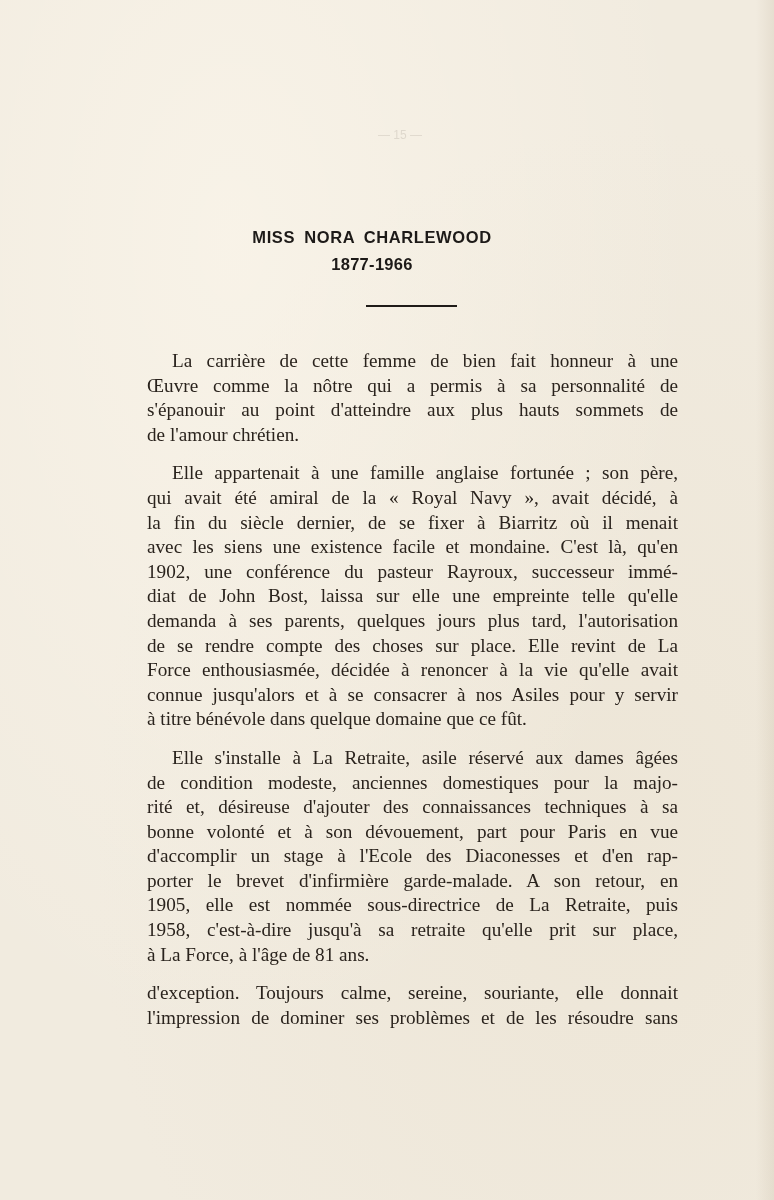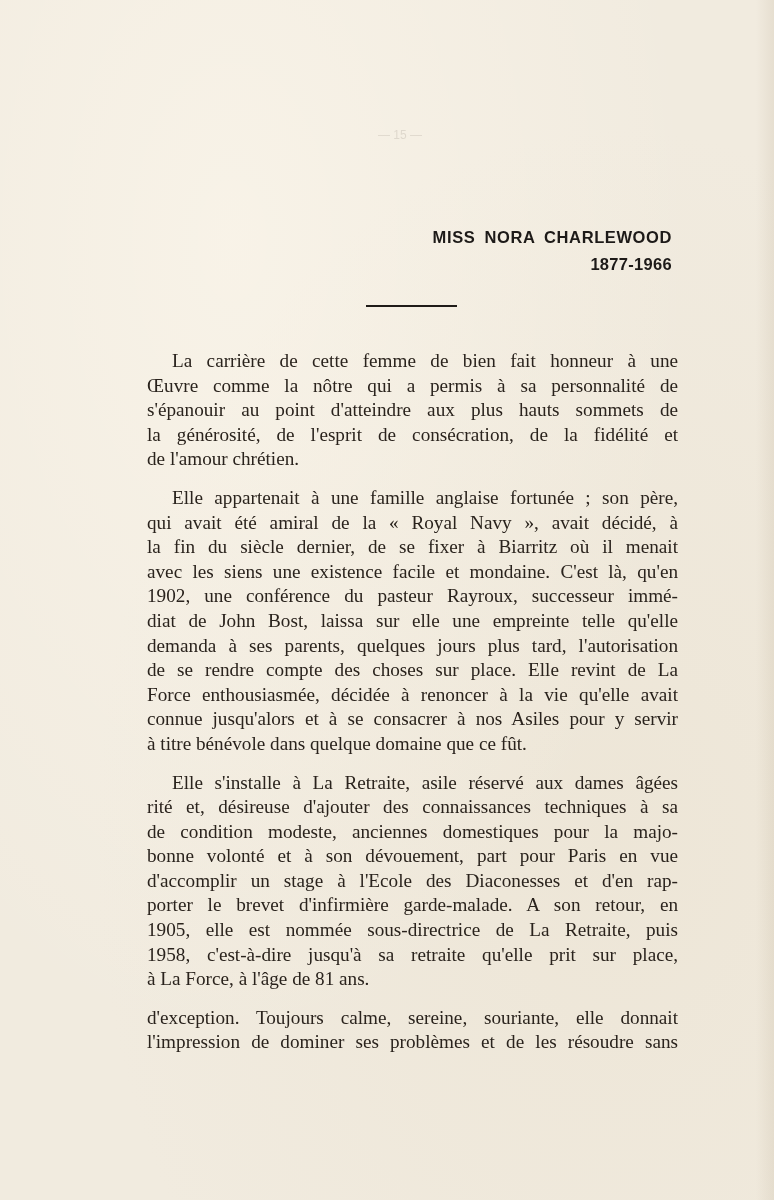--- a/index.html
+++ b/index.html
@@ -16,22 +16,22 @@
   .edge-shadow {
     position: absolute; top: 0; right: 0; width: 18px; height: 1200px;
     background: linear-gradient(to right, rgba(0,0,0,0), rgba(180,165,140,0.18));
   }
   .bleed-page-number {
     position: absolute; top: 128px; left: 378px;
     font-family: "Liberation Sans", sans-serif; font-size: 12px;
     color: rgba(120,110,100,0.18);
   }
   .header {
-    position: absolute; left: 0; width: 672px; top: 228px;
-    text-align: right;
+    position: absolute; left: 11px; width: 672px; top: 228px;
+    text-align: center;
   }
   .title {
     font-family: "Liberation Sans", "DejaVu Sans", sans-serif;
     font-weight: bold; font-size: 16.5px; letter-spacing: 0.6px;
     word-spacing: 4px; color: #1d1a18; margin-left: 50px;
   }
   .dates {
     font-family: "Liberation Sans", "DejaVu Sans", sans-serif;
     font-weight: bold; font-size: 16.5px; color: #1d1a18;
     margin-top: 8px; margin-left: 50px; letter-spacing: 0.3px;
@@ -63,40 +63,39 @@
   <div class="title">MISS NORA CHARLEWOOD</div>
   <div class="dates">1877-1966</div>
 </div>
 <div class="rule"></div>
 
 <div class="body-text">
   <div class="para" style="text-indent:0">
     <span class="line indent">La carrière de cette femme de bien fait honneur à une</span>
     <span class="line">Œuvre comme la nôtre qui a permis à sa personnalité de</span>
     <span class="line">s'épanouir au point d'atteindre aux plus hauts sommets de</span>
-    <span class="line">la générosité, de l'esprit de consécration, de la fidélité et</span>
     <span class="line last">de l'amour chrétien.</span>
   </div>
   <div class="para" style="text-indent:0">
     <span class="line indent">Elle appartenait à une famille anglaise fortunée ; son père,</span>
     <span class="line">qui avait été amiral de la « Royal Navy », avait décidé, à</span>
     <span class="line">la fin du siècle dernier, de se fixer à Biarritz où il menait</span>
     <span class="line">avec les siens une existence facile et mondaine. C'est là, qu'en</span>
     <span class="line">1902, une conférence du pasteur Rayroux, successeur immé-</span>
     <span class="line">diat de John Bost, laissa sur elle une empreinte telle qu'elle</span>
     <span class="line">demanda à ses parents, quelques jours plus tard, l'autorisation</span>
     <span class="line">de se rendre compte des choses sur place. Elle revint de La</span>
     <span class="line">Force enthousiasmée, décidée à renoncer à la vie qu'elle avait</span>
     <span class="line">connue jusqu'alors et à se consacrer à nos Asiles pour y servir</span>
     <span class="line last">à titre bénévole dans quelque domaine que ce fût.</span>
   </div>
   <div class="para" style="text-indent:0">
     <span class="line indent">Elle s'installe à La Retraite, asile réservé aux dames âgées</span>
+    <span class="line">de condition modeste, anciennes domestiques pour la majo-</span>
     <span class="line">rité et, désireuse d'ajouter des connaissances techniques à sa</span>
-    <span class="line">de condition modeste, anciennes domestiques pour la majo-</span>
     <span class="line">bonne volonté et à son dévouement, part pour Paris en vue</span>
     <span class="line">d'accomplir un stage à l'Ecole des Diaconesses et d'en rap-</span>
     <span class="line">porter le brevet d'infirmière garde-malade. A son retour, en</span>
     <span class="line">1905, elle est nommée sous-directrice de La Retraite, puis</span>
     <span class="line">1958, c'est-à-dire jusqu'à sa retraite qu'elle prit sur place,</span>
     <span class="line last">à La Force, à l'âge de 81 ans.</span>
   </div>
   <div class="para" style="text-indent:0">
     <span class="line">d'exception. Toujours calme, sereine, souriante, elle donnait</span>
     <span class="line">l'impression de dominer ses problèmes et de les résoudre sans</span>

